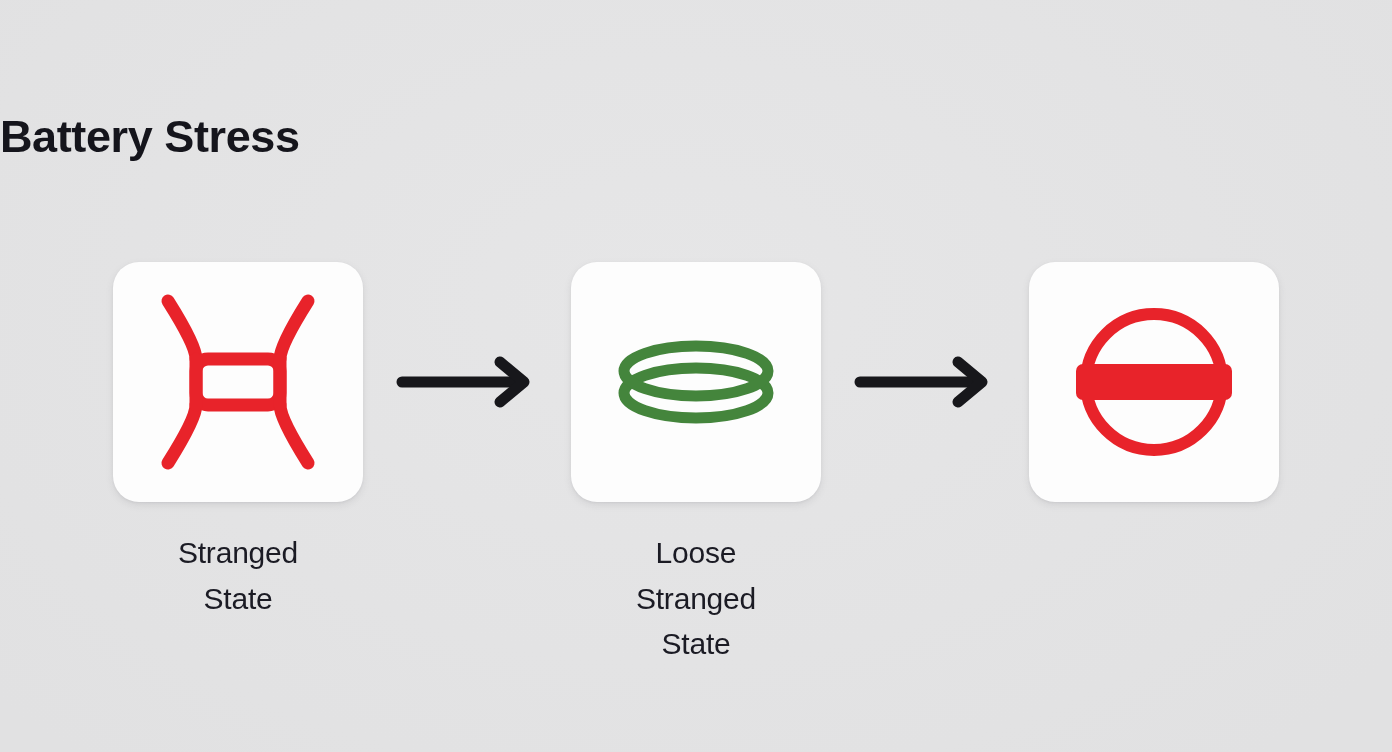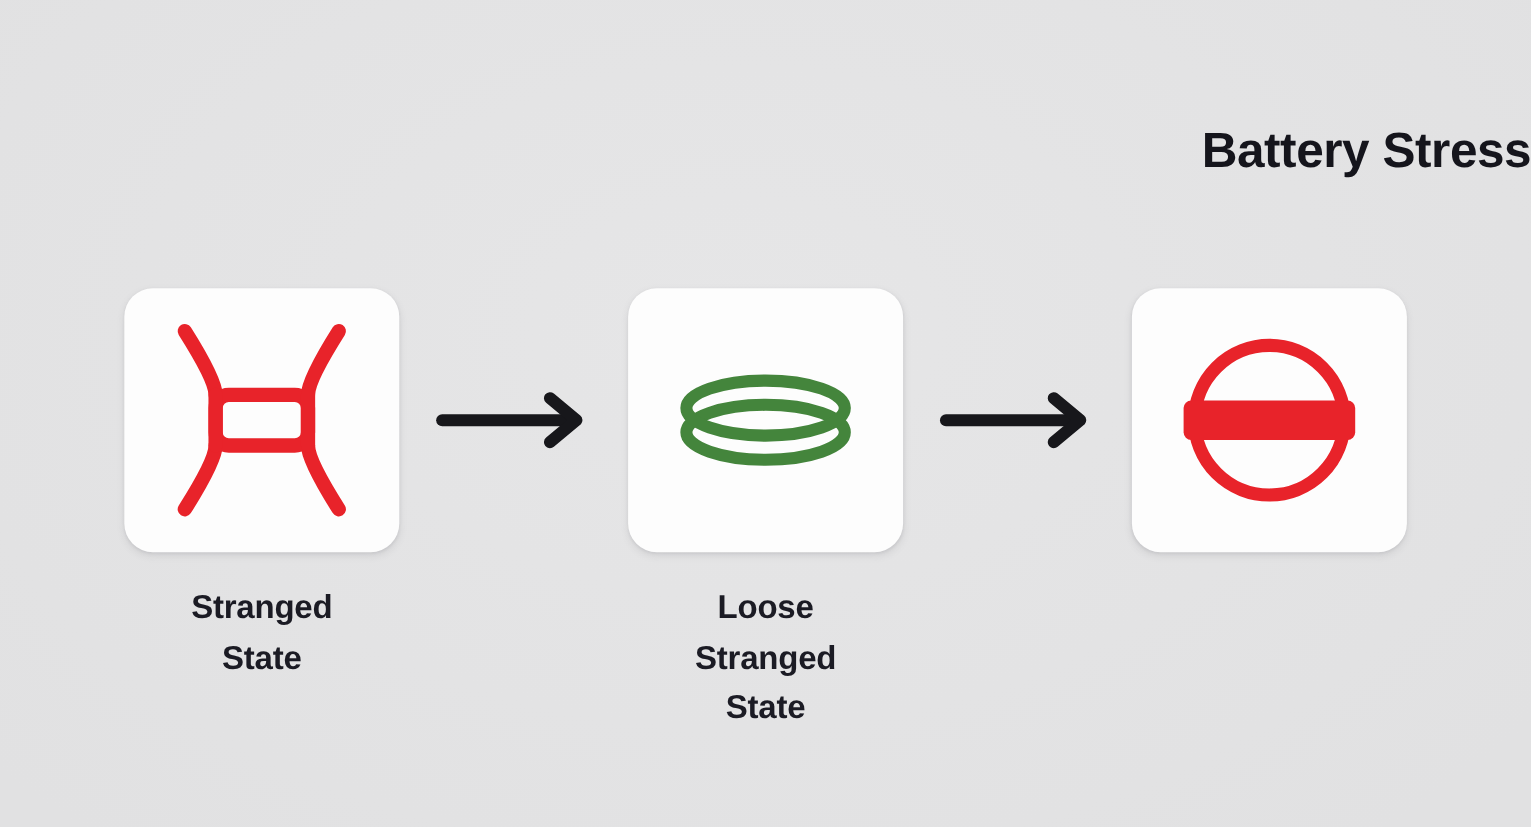--- a/index.html
+++ b/index.html
@@ -22,21 +22,21 @@
     background:
       radial-gradient(ellipse 900px 600px at 48% 40%, #e6e6e7 0%, #e3e3e4 60%, #e1e1e2 100%);
   }
 
   
   .title {
     position: absolute;
     top: 114px;
     left: 0;
     width: 1392px;
-    text-align: right;
+    text-align: left;
     font-size: 45px;
     font-weight: bold;
     letter-spacing: -0.4px;
     color: #15151c;
     line-height: 1;
     user-select: none;
   }
 
   
   .flow {
@@ -69,21 +69,21 @@
     align-items: center;
     justify-content: center;
   }
 
   .card svg { display: block; }
 
   .step-label {
     margin-top: 28px;
     text-align: center;
     font-size: 30px;
-    font-weight: bold;
+    font-weight: normal;
     color: #1b1b24;
     line-height: 1.52;
     letter-spacing: -0.2px;
     user-select: none;
     max-width: 240px;
     white-space: pre-line;
   }
 
   
   .arrow {

